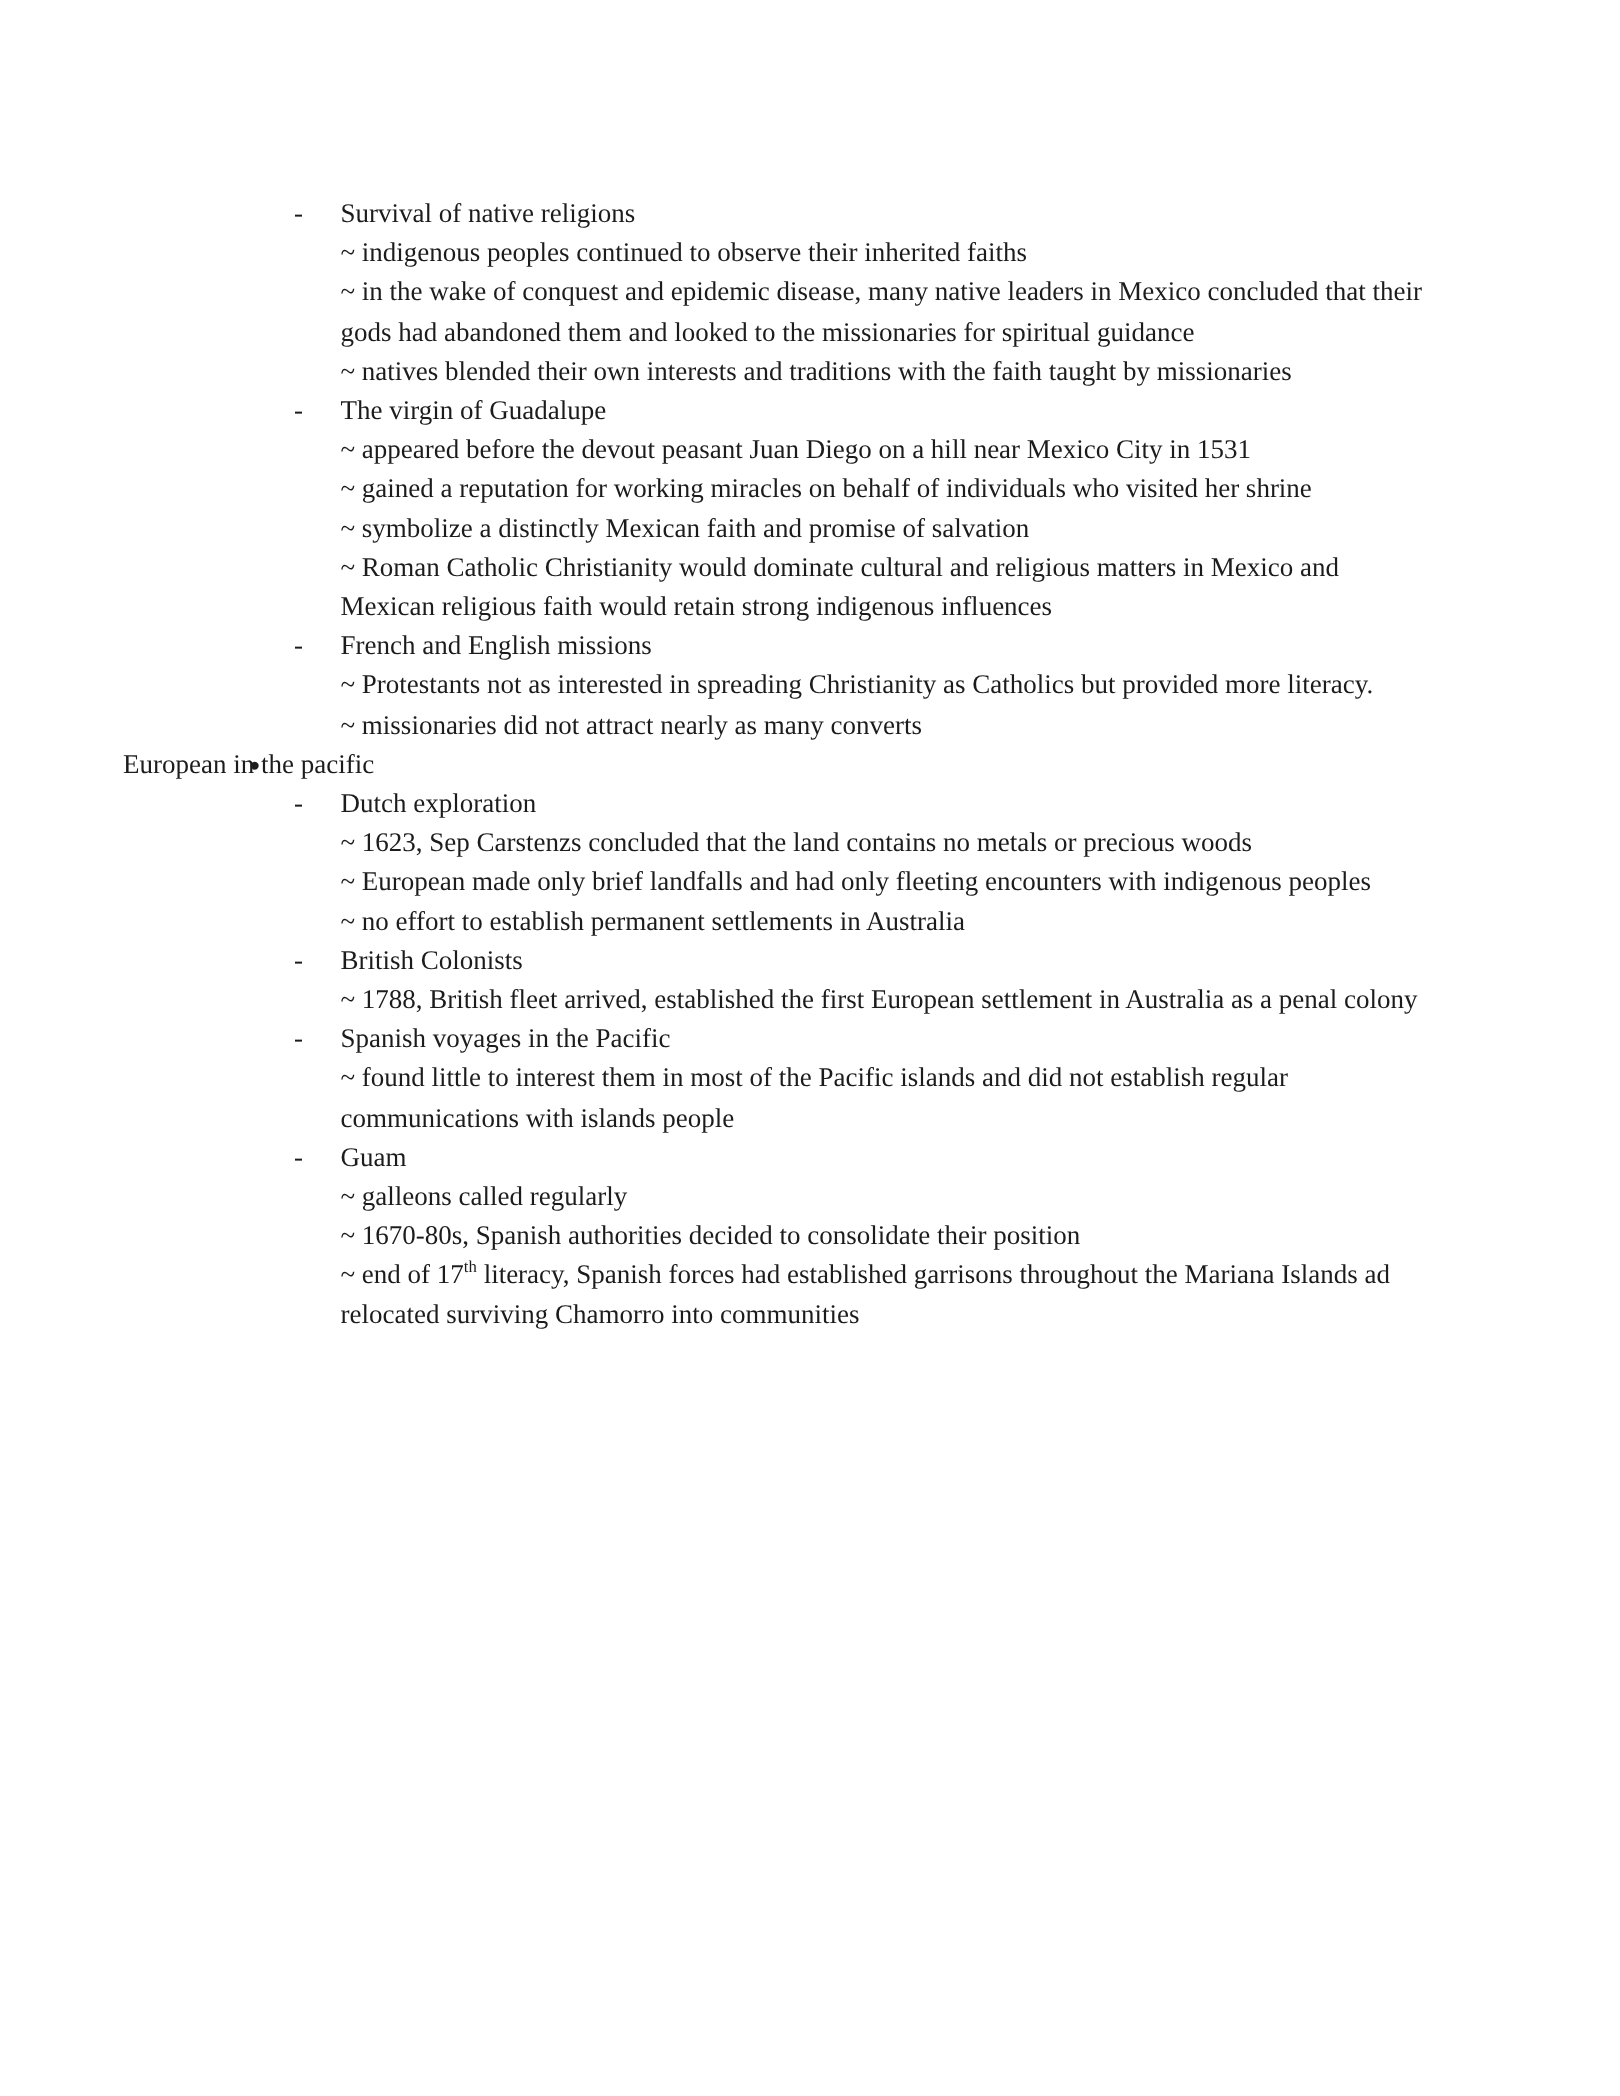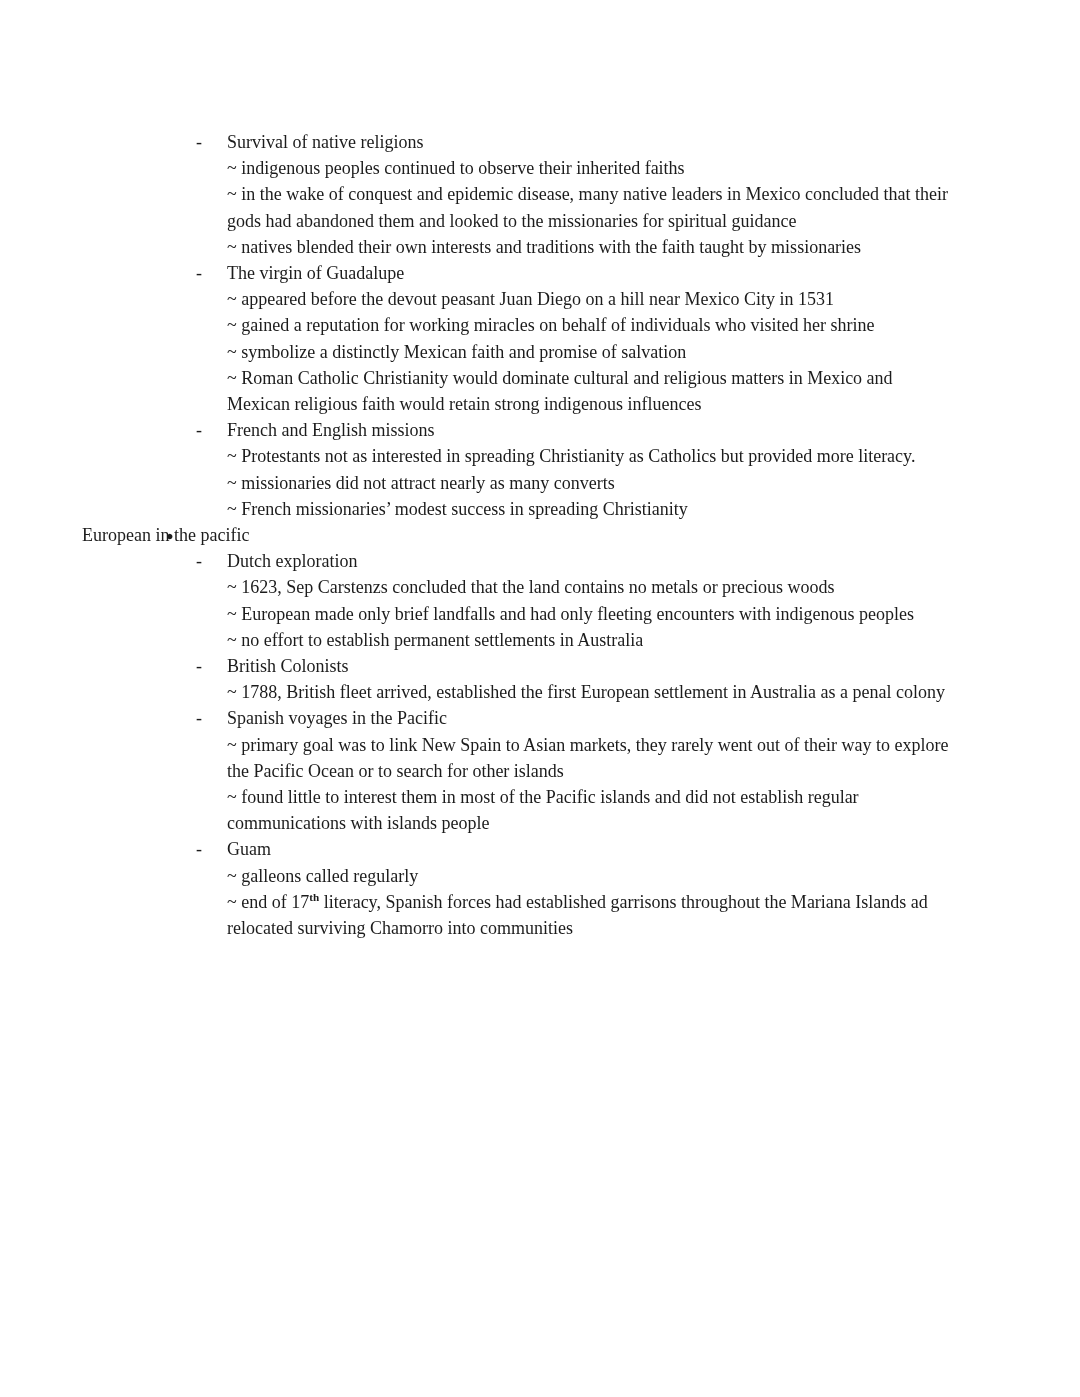--- a/index.html
+++ b/index.html
@@ -22,21 +22,21 @@
   .m1 {
     position: absolute; left: 166px; top: 1px;
     font-size: 12.5px; line-height: 26.2px;
   }
   .t1 { margin-left: 82px; width: 760px; }
   
   .m2 { position: absolute; left: 196px; top: 0; line-height: 26.2px; }
   .t2 { margin-left: 227px; width: 722px; }
   
   .l3 { margin-left: 227px; width: 722px; }
-  sup { font-size: 0.62em; line-height: 0; vertical-align: super; font-weight: bold; }
+  sup { font-size: 0.62em; line-height: 0; vertical-align: super; }
 </style>
 </head>
 <body>
 
 <div class="page">
   <div class="content">
 
     <div class="l2">
       <span class="m2">-</span>
       <div class="t2">Survival of native religions</div>
@@ -52,21 +52,20 @@
       <div class="l3">~ gained a reputation for working miracles on behalf of individuals who visited her shrine</div>
       <div class="l3">~ symbolize a distinctly Mexican faith and promise of salvation</div>
       <div class="l3">~ Roman Catholic Christianity would dominate cultural and religious matters in Mexico and Mexican religious faith would retain strong indigenous influences</div>
     </div>
 
     <div class="l2">
       <span class="m2">-</span>
       <div class="t2">French and English missions</div>
       <div class="l3">~ Protestants not as interested in spreading Christianity as Catholics but provided more literacy.</div>
       <div class="l3">~ missionaries did not attract nearly as many converts</div>
-      <div class="l3">~ French missionaries’ modest success in spreading Christianity</div>
     </div>
 
     <div class="l1">
       <span class="m1">●</span>
       <div class="t1">European in the pacific</div>
     </div>
 
     <div class="l2">
       <span class="m2">-</span>
       <div class="t2">Dutch exploration</div>
@@ -77,25 +76,25 @@
 
     <div class="l2">
       <span class="m2">-</span>
       <div class="t2">British Colonists</div>
       <div class="l3">~ 1788, British fleet arrived, established the first European settlement in Australia as a penal colony</div>
     </div>
 
     <div class="l2">
       <span class="m2">-</span>
       <div class="t2">Spanish voyages in the Pacific</div>
-      <div class="l3">~ primary goal was to link New Spain to Asian markets, they rarely went out of their way to explore the Pacific Ocean or to search for other islands</div>
       <div class="l3">~ found little to interest them in most of the Pacific islands and did not establish regular communications with islands people</div>
     </div>
 
     <div class="l2">
       <span class="m2">-</span>
       <div class="t2">Guam</div>
       <div class="l3">~ galleons called regularly</div>
+      <div class="l3">~ 1670-80s, Spanish authorities decided to consolidate their position</div>
       <div class="l3"><span>~ end of 17</span><sup>th</sup><span> literacy, Spanish forces had established garrisons throughout the Mariana Islands ad relocated surviving Chamorro into communities</span></div>
     </div>
 
   </div>
 </div>
 
 </body></html>

